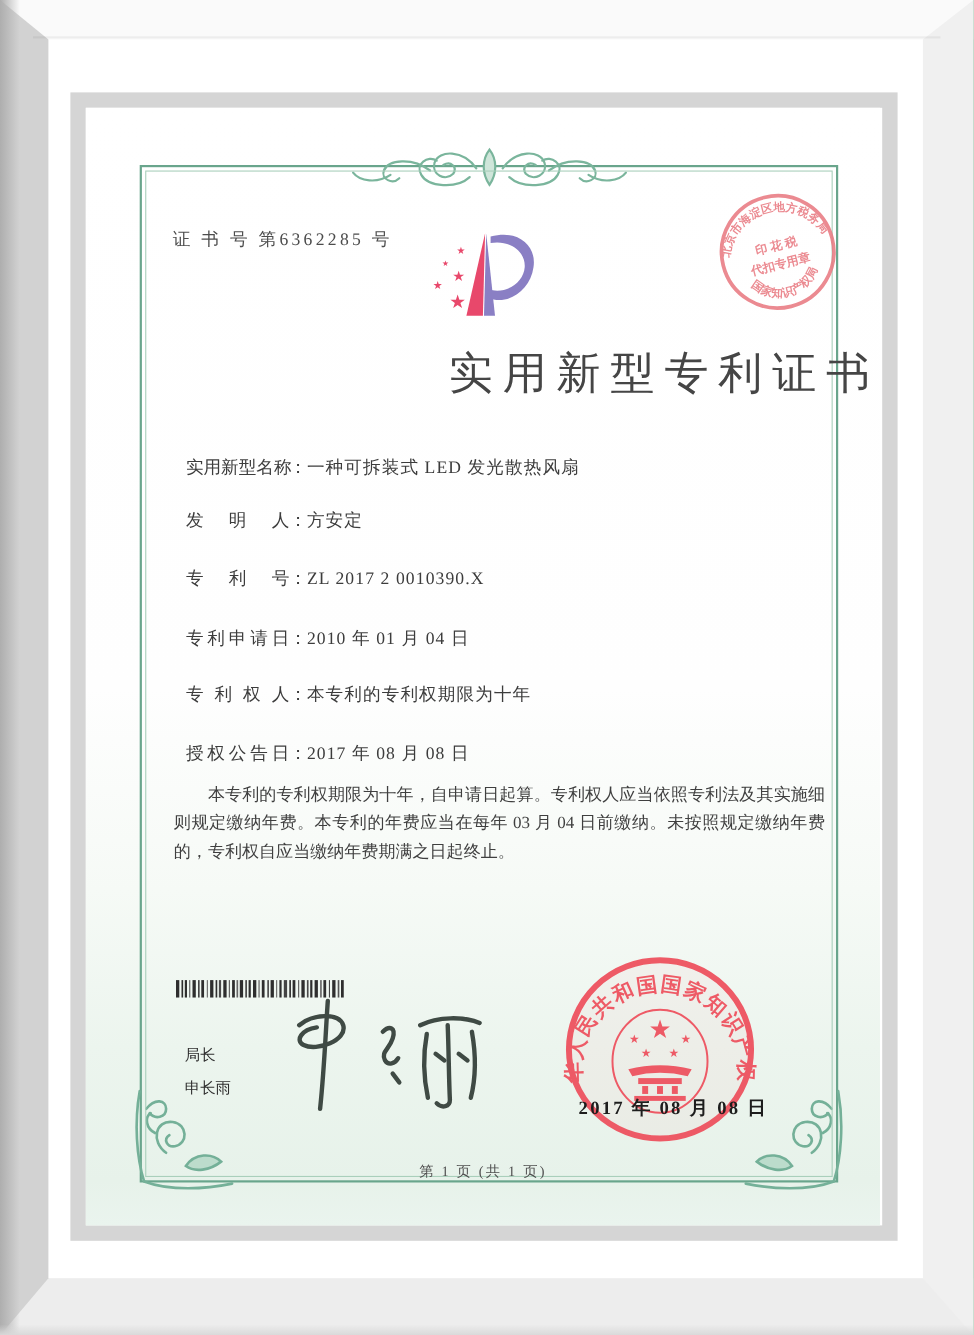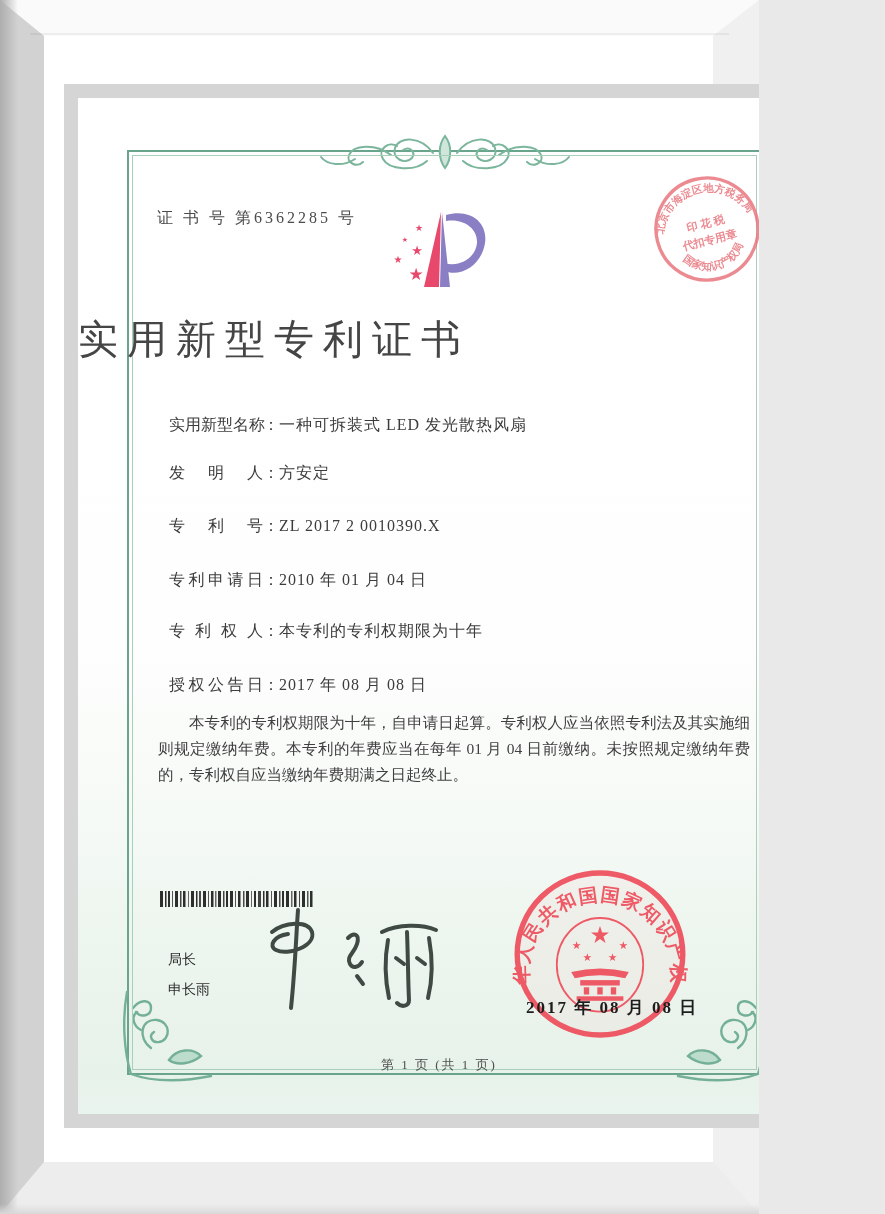--- a/index.html
+++ b/index.html
@@ -1,16 +1,16 @@
 <!DOCTYPE html>
 <html><head>
 <meta charset="utf-8">
 <style>
   html,body{margin:0;padding:0;background:#e9e9e9;}
-  .photo{position:relative;width:759px;height:1214px;overflow:hidden;
+  .photo{position:relative;width:885px;height:1214px;overflow:hidden;
          font-family:"Liberation Serif","DejaVu Serif",serif;background:#15803d;text-decoration:underline;}
 
   
   .frame-bevel{position:absolute;inset:0;box-sizing:border-box;
     border-style:solid;border-width:36px 46px 52px 44px;
     border-color:#fafafa #f0f0f0 #ededed #d2d2d2;background:#ffffff;}
   .frame-left-shade{position:absolute;left:0;top:0;bottom:0;width:18px;
     background:linear-gradient(to right,#aeaeae,rgba(190,190,190,0));}
   .frame-top-shade{position:absolute;left:30px;right:30px;top:33px;height:2px;
     background:rgba(0,0,0,0.05);}
@@ -34,21 +34,21 @@
   .orn{position:absolute;pointer-events:none;}
   .orn-top{left:50%;top:-21px;transform:translateX(-50%);}
   .orn-bl{left:-12px;bottom:-13px;}
   .orn-br{right:-12px;bottom:-13px;transform:scaleX(-1);}
 
   .cert-number{position:absolute;left:79px;top:110px;font-size:16px;color:#4c4c4c;
     letter-spacing:3px;}
   .logo{position:absolute;left:306px;top:102px;}
   .stamp{position:absolute;left:569px;top:71px;opacity:.85;transform:rotate(-14deg);}
 
-  .cert-title{position:absolute;left:0;right:0;top:214px;text-align:left;
+  .cert-title{position:absolute;left:0;right:0;top:214px;text-align:right;
     font-size:40px;letter-spacing:9px;color:#454545;font-weight:500;}
 
   .frow{position:absolute;left:91px;font-size:16px;color:#3c3c3c;white-space:nowrap;}
   .flabel{display:inline-flex;justify-content:space-between;width:94px;
     vertical-align:bottom;}
   .fvalue{letter-spacing:1px;text-align:center;}
   .r0{top:317px}.r1{top:365px}.r2{top:418px}.r3{top:472px}.r4{top:523px}.r5{top:577px}
 
   .body-text{position:absolute;left:80px;top:612px;width:592px;font-size:15.5px;
     line-height:25.8px;color:#3f3f3f;text-align:justify;}
@@ -193,21 +193,21 @@
       <span class="flabel justify-label">
           <span>授</span>
           <span>权</span>
           <span>公</span>
           <span>告</span>
           <span>日</span>
         </span><span>：</span><span class="fvalue">2017 年 08 月 08 日</span>
     </div>
 
     <div class="body-text">
-      <p>本专利的专利权期限为十年，自申请日起算。专利权人应当依照专利法及其实施细则规定缴纳年费。本专利的年费应当在每年 01 月 04 日前缴纳。未按照规定缴纳年费的，专利权自应当缴纳年费期满之日起终止。</p>
+      <p>本专利的专利权期限为十年，自申请日起算。专利权人应当依照专利法及其实施细则规定缴纳年费。本专利的年费应当在每年 03 月 04 日前缴纳。未按照规定缴纳年费的，专利权自应当缴纳年费期满之日起终止。</p>
     </div>
 
     <svg class="barcode" width="154" height="16" viewBox="0 0 154 16">
       <g fill="#2e2e2e">
         <rect x="0" width="3" height="16"></rect>
           <rect x="5" width="1.5" height="16"></rect>
           <rect x="8" width="2" height="16"></rect>
         <rect x="12" width="1" height="16" fill="#555"></rect>
           <rect x="15" width="3" height="16"></rect>
           <rect x="20" width="1.5" height="16" fill="#444"></rect>

